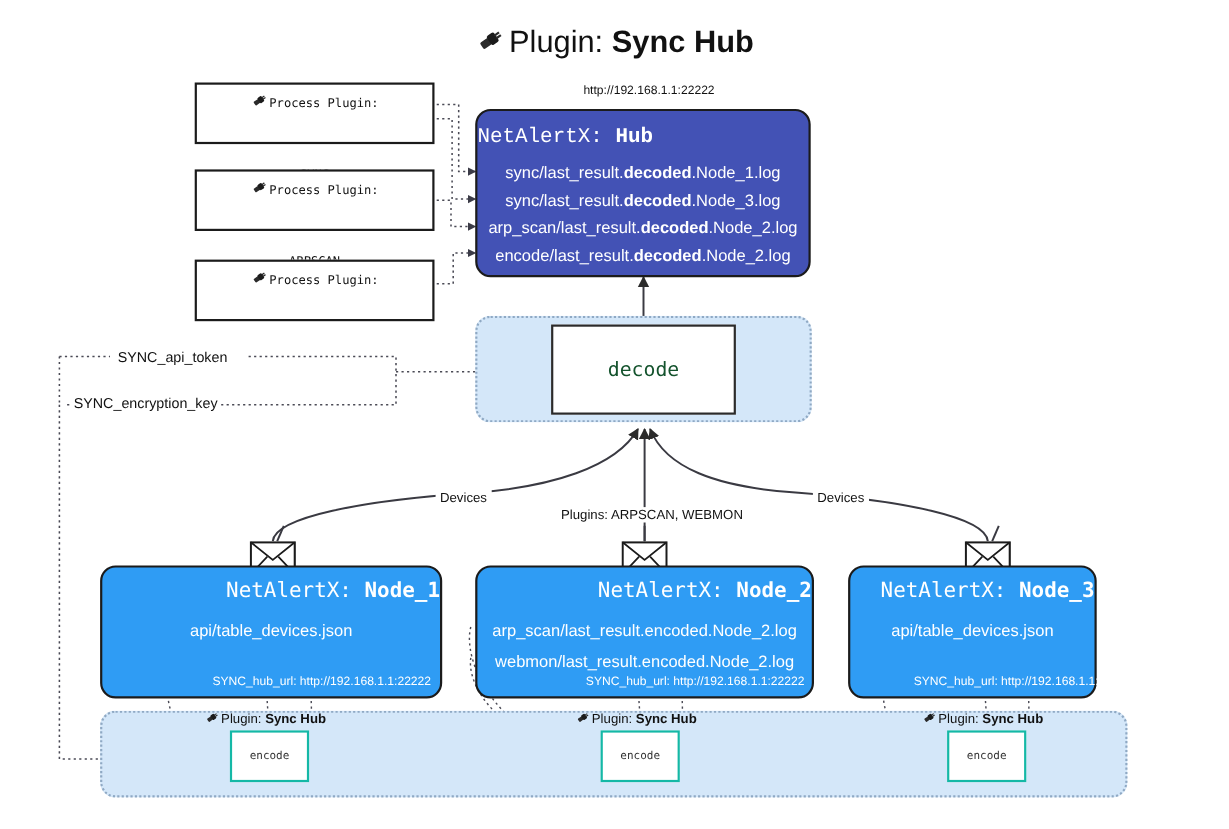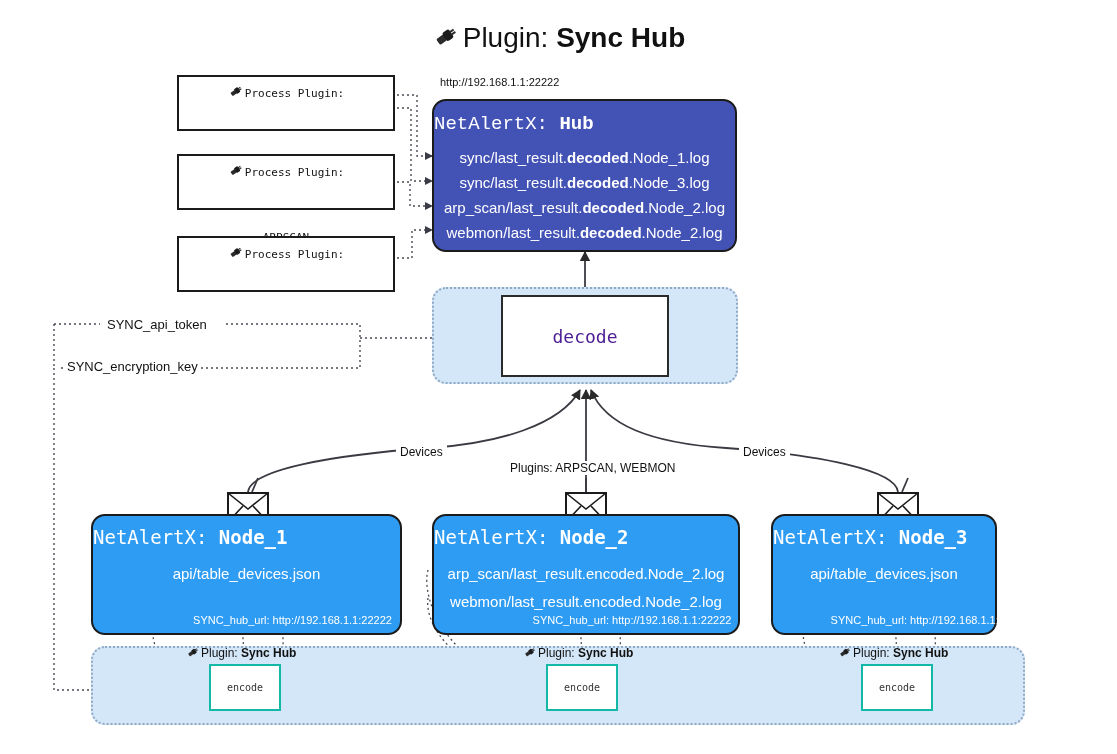--- a/index.html
+++ b/index.html
@@ -46,20 +46,21 @@
     vertical-align: -3px;
     margin-right: 3px;
   }
 
   
   .hub-url {
     position: absolute;
     left: 440px;
     top: 76px;
     width: 300px;
+    text-align: center;
     font-size: 11px;
     color: #111;
     white-space: nowrap;
   }
 
   .hub-box {
     position: absolute;
     left: 432px;
     top: 99px;
     width: 305px;
@@ -132,21 +133,21 @@
     position: absolute;
     left: 501px;
     top: 295px;
     width: 168px;
     height: 82px;
     background: #ffffff;
     border: 2px solid #2b2b2b;
     box-sizing: border-box;
     font-family: "DejaVu Sans Mono", monospace;
     font-size: 18px;
-    color: #4c1d95;
+    color: #14532d;
     display: flex;
     align-items: center;
     justify-content: center;
   }
 
   
   .env-label {
     position: absolute;
     font-size: 13px;
     color: #111;
@@ -180,21 +181,21 @@
     color: #ffffff;
   }
   #node-1 { left: 91px;  top: 514px; width: 311px; height: 121px; }
   #node-2 { left: 432px; top: 514px; width: 308px; height: 121px; }
   #node-3 { left: 771px; top: 514px; width: 226px; height: 121px; }
   .node-title {
     position: absolute;
     left: 0;
     top: 10px;
     width: 100%;
-    text-align: left;
+    text-align: right;
     font-family: "DejaVu Sans Mono", monospace;
     font-size: 19px;
     white-space: nowrap;
   }
   .node-title b { font-weight: bold; }
   .node-lines {
     position: absolute;
     left: 0;
     top: 44px;
     width: 100%;
@@ -352,21 +353,21 @@
 
   <div class="hub-box">
     <div class="hub-title">
       <span>NetAlertX:</span>
       <b>Hub</b>
     </div>
     <div class="hub-lines">
       <div class="hub-line"><span>sync/last_result.</span><b>decoded</b><span>.Node_1.log</span></div>
       <div class="hub-line"><span>sync/last_result.</span><b>decoded</b><span>.Node_3.log</span></div>
       <div class="hub-line"><span>arp_scan/last_result.</span><b>decoded</b><span>.Node_2.log</span></div>
-      <div class="hub-line"><span>webmon/last_result.</span><b>decoded</b><span>.Node_2.log</span></div>
+      <div class="hub-line"><span>encode/last_result.</span><b>decoded</b><span>.Node_2.log</span></div>
     </div>
   </div>
 
   <div class="plugin-box" id="plugin-sync">
     <div class="pb-l1">
       <span class="cap-plug">
         <svg width="16" height="16" viewBox="0 0 28 28">
             <g transform="rotate(-35 14 14)">
           <rect x="4" y="11" width="9" height="7" rx="1.5" fill="#2b2b2b"></rect>
           <rect x="12" y="9.5" width="8" height="10" rx="2" fill="#1b1b1b"></rect>

